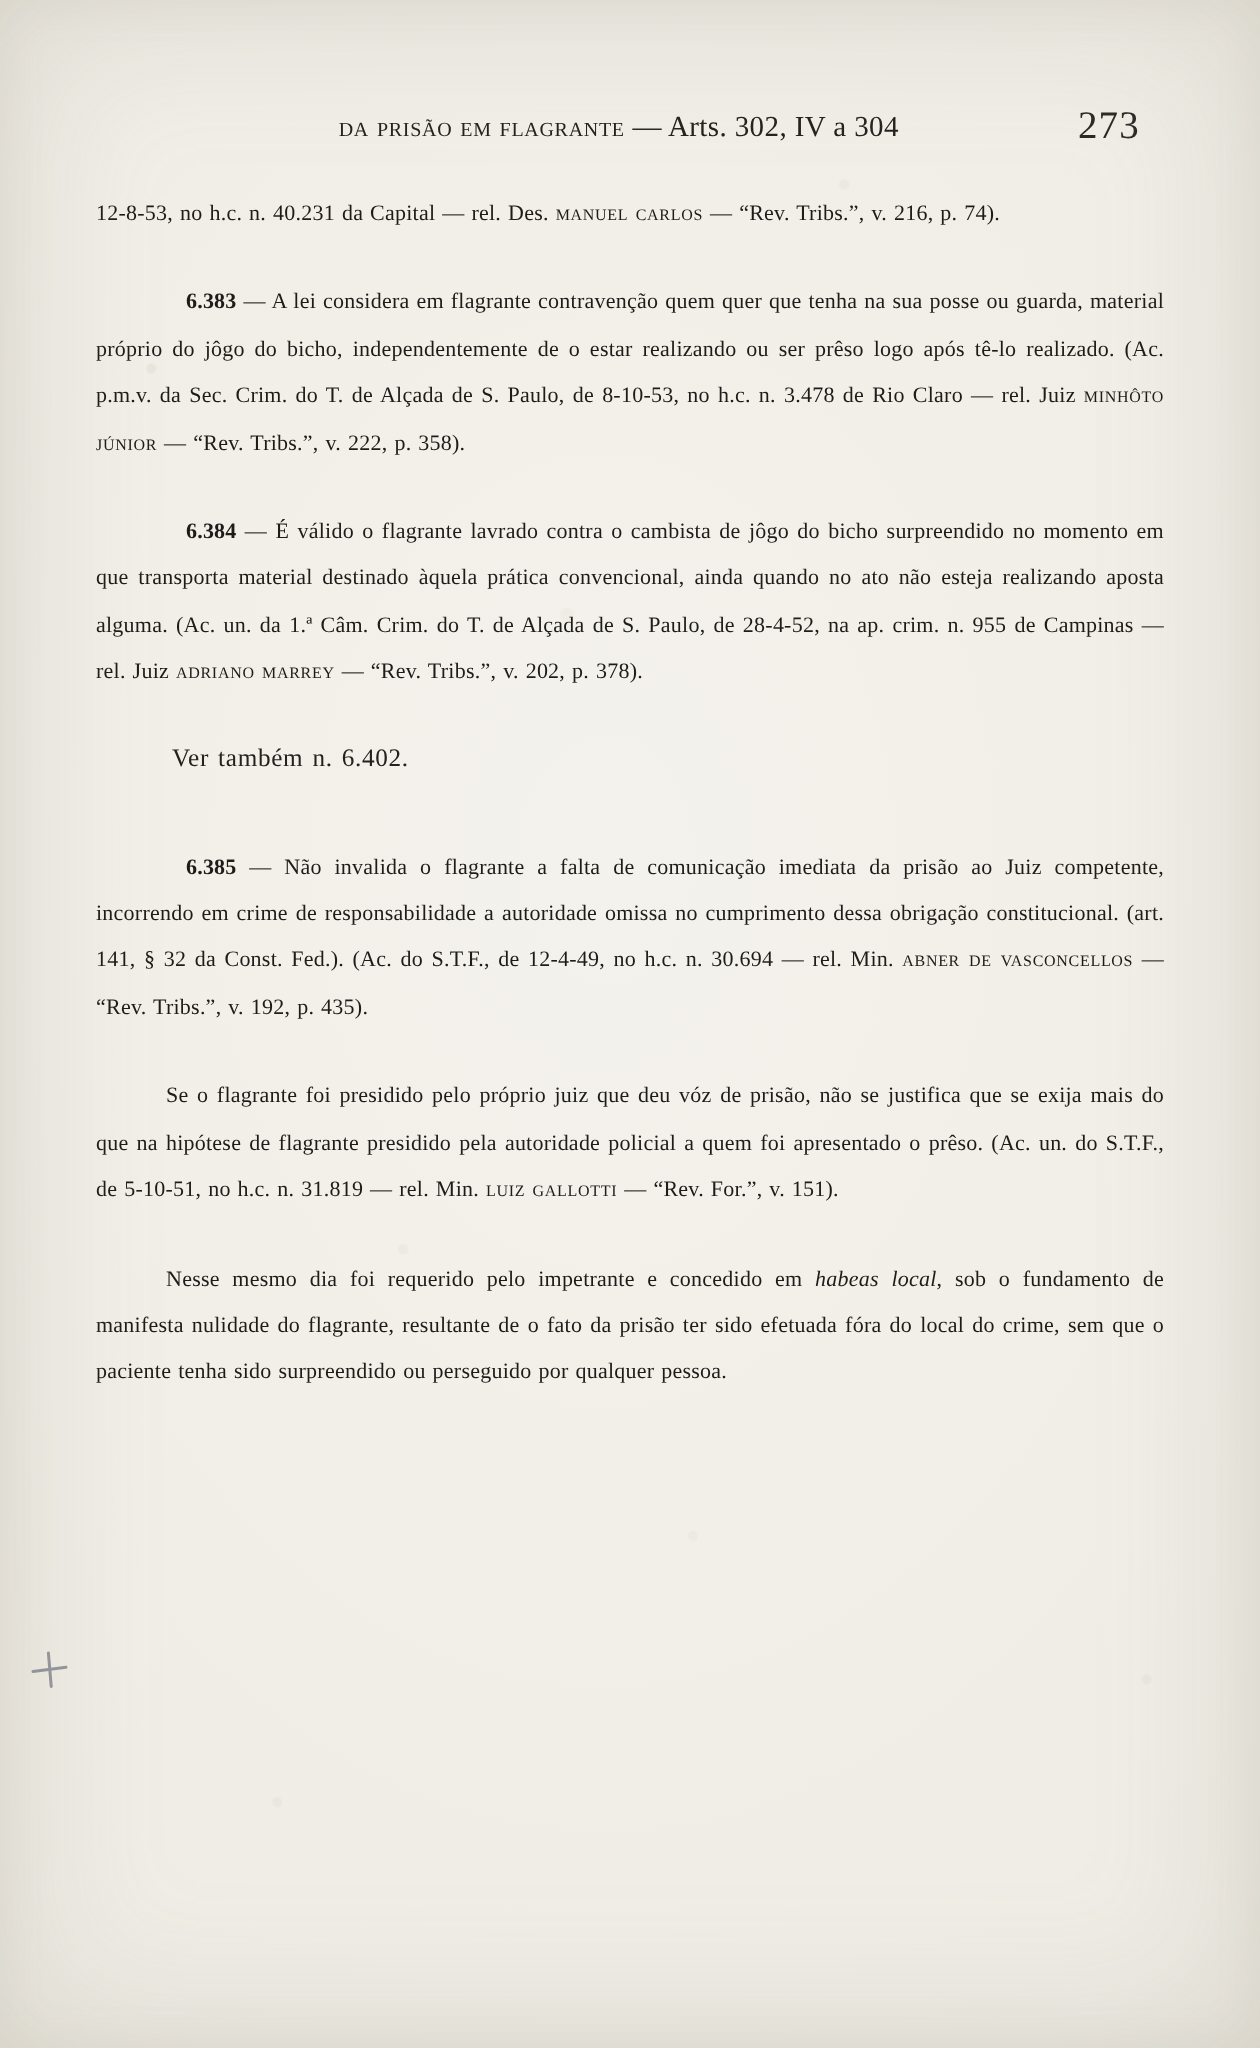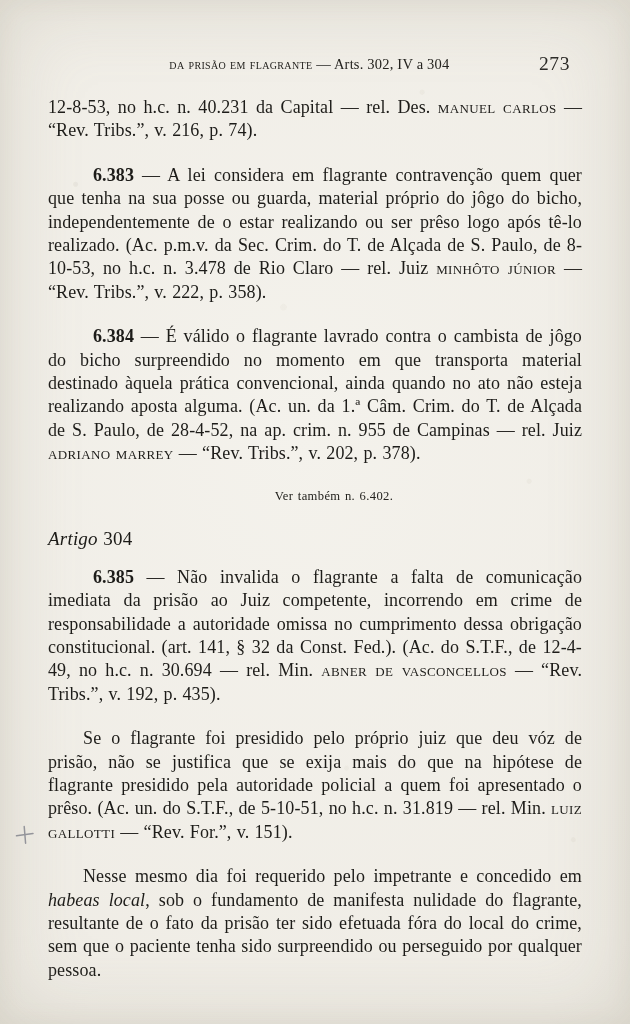--- a/index.html
+++ b/index.html
@@ -80,21 +80,21 @@
     right: 12px;
     top: -3px;
     font-size: 19.5px;
     letter-spacing: .6px;
     color: #2a2926;
   }
 
   
   p {
     margin: 0;
-    font-size: 18px;
+    font-size: 11px;
     line-height: 23.4px;
     text-align: justify;
     text-justify: inter-word;
     letter-spacing: .12px;
     word-spacing: .6px;
     color: #1d1c19;
   }
   p.cont { text-indent: 0; }
   p.indent { text-indent: 35px; }
   .gap-lg { height: 21px; }
@@ -114,21 +114,21 @@
   }
   .it { font-style: italic; }
 
   .note {
     margin: 0;
     padding-left: 38px;
     font-size: 12.6px;
     line-height: 18px;
     letter-spacing: .35px;
     word-spacing: 1px;
-    text-align: center;
+    text-align: left;
     color: #23221e;
   }
 
   .artigo {
     margin: 0;
     font-size: 19px;
     line-height: 26px;
     text-align: left;
     letter-spacing: .2px;
     color: #1b1a17;
@@ -170,21 +170,20 @@
     <div class="gap-lg"></div>
 
     <p class="indent"><span class="num">6.384</span><span> — </span><span>É válido o flagrante lavrado contra o cambista de jôgo do bicho surpreendido no momento em que transporta material destinado àquela prática convencional, ainda quando no ato não esteja realizando aposta alguma. (Ac. un. da 1.ª Câm. Crim. do T. de Alçada de S. Paulo, de 28-4-52, na ap. crim. n. 955 de Campinas — rel. Juiz </span><span class="sc">Adriano Marrey</span><span> — “Rev. Tribs.”, v. 202, p. 378).</span></p>
 
     <div class="gap-lg"></div>
 
     <p class="note">Ver também n. 6.402.</p>
 
     <div class="gap-lg"></div>
 
-    <p class="artigo"><span class="it">Artigo</span><span> 304</span></p>
 
     <div class="gap-md"></div>
 
     <p class="indent"><span class="num">6.385</span><span> — </span><span>Não invalida o flagrante a falta de comunicação imediata da prisão ao Juiz competente, incorrendo em crime de responsabilidade a autoridade omissa no cumprimento dessa obrigação constitucional. (art. 141, § 32 da Const. Fed.). (Ac. do S.T.F., de 12-4-49, no h.c. n. 30.694 — rel. Min. </span><span class="sc">Abner de Vasconcellos</span><span> — “Rev. Tribs.”, v. 192, p. 435).</span></p>
 
     <div class="gap-lg"></div>
 
 
     <p class="indent"><span>Se o flagrante foi presidido pelo próprio juiz que deu vóz de prisão, não se justifica que se exija mais do que na hipótese de flagrante presidido pela autoridade policial a quem foi apresentado o prêso. (Ac. un. do S.T.F., de 5-10-51, no h.c. n. 31.819 — rel. Min. </span><span class="sc">Luiz Gallotti</span><span> — “Rev. For.”, v. 151).</span></p>
 

